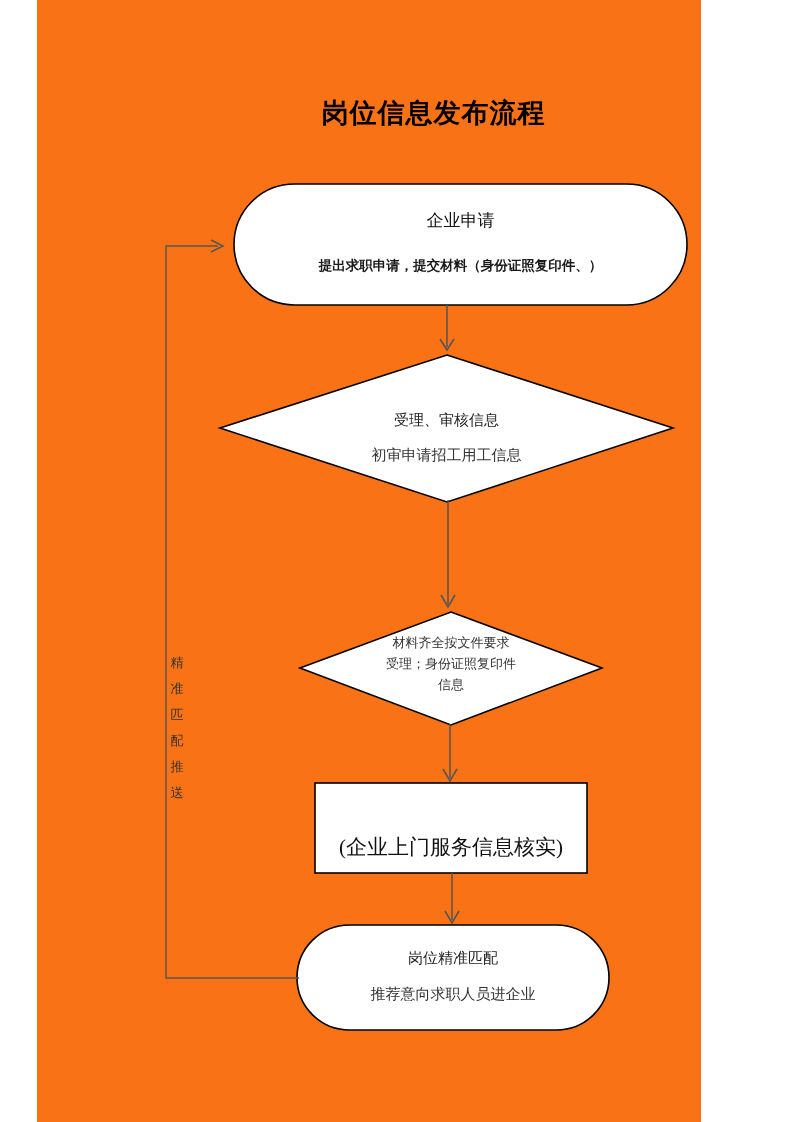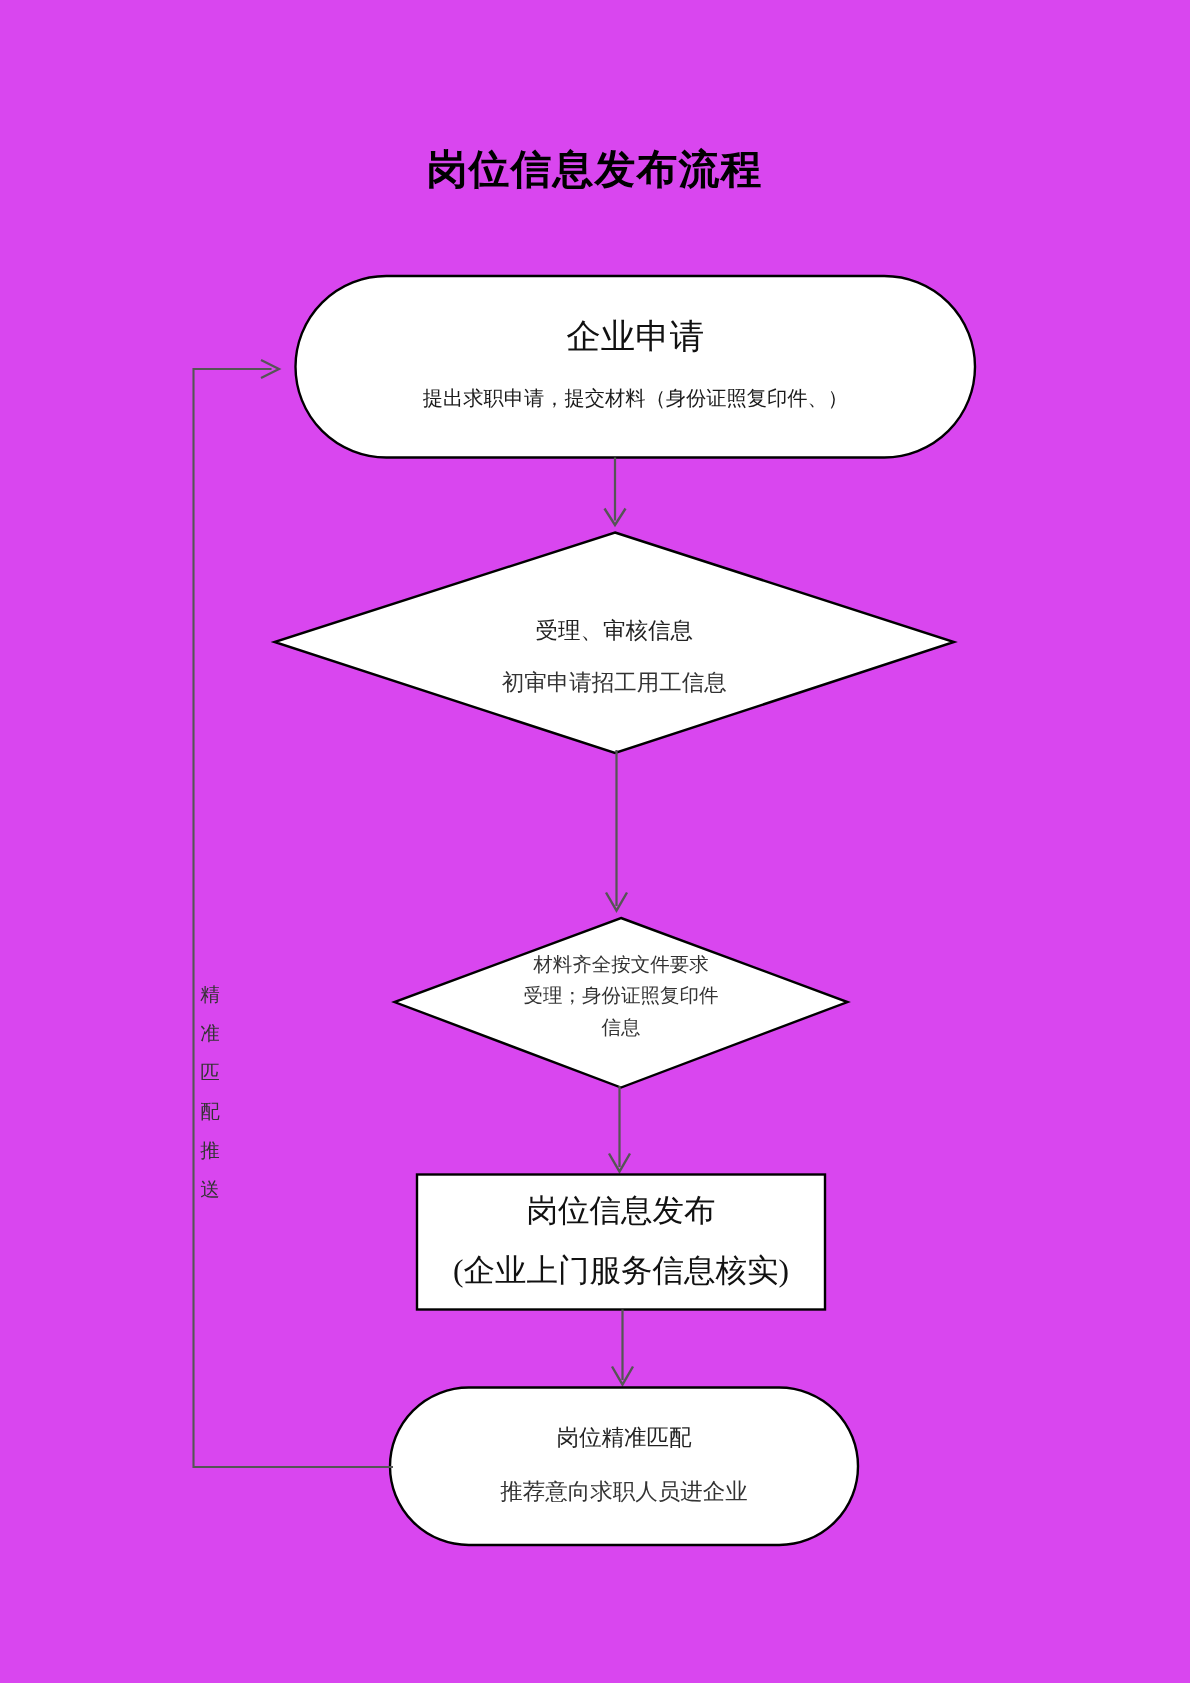--- a/index.html
+++ b/index.html
@@ -5,24 +5,25 @@
   html, body {
     margin: 0;
     padding: 0;
     background: #ffffff;
   }
   body {
     font-family: "Liberation Sans", sans-serif;
   }
   #page {
     position: relative;
-    width: 793px;
+    width: 664px;
     height: 1122px;
-    background: #d946ef;
+    background: #f97316;
     overflow: hidden;
+    margin-left: 37px;
   }
   #flow-svg {
     position: absolute;
     left: 0;
     top: 0;
     width: 793px;
     height: 1122px;
   }
   .layer-text {
     position: absolute;
@@ -43,32 +44,33 @@
     letter-spacing: 1px;
     color: #000000;
   }
   .node-text {
     position: absolute;
     text-align: center;
     color: #1a1a1a;
   }
   .node-title-sans {
     font-family: "Liberation Sans", sans-serif;
-    font-size: 23px;
+    font-size: 17px;
     color: #111111;
   }
   .node-title-serif {
     font-family: "Liberation Serif", serif;
     font-size: 15px;
     color: #222222;
   }
   .node-sub-sans {
     font-family: "Liberation Sans", sans-serif;
     font-size: 13.5px;
     color: #1a1a1a;
+    font-weight: bold;
   }
   .node-sub-serif {
     font-family: "Liberation Serif", serif;
     font-size: 15px;
     color: #333333;
   }
   .node-body-serif {
     font-family: "Liberation Serif", serif;
     font-size: 13px;
     line-height: 21px;
@@ -133,21 +135,20 @@
     <div class="node-text node-title-sans" style="left:197px; top:209px; width:453px;">企业申请</div>
     <div class="node-text node-sub-sans" style="left:197px; top:257px; width:453px;">提出求职申请，提交材料（身份证照复印件、）</div>
 
     <div class="node-text node-title-serif" style="left:183px; top:411px; width:453px;">受理、审核信息</div>
     <div class="node-text node-sub-serif" style="left:183px; top:446px; width:453px;">初审申请招工用工信息</div>
 
     <div class="node-text node-body-serif" style="left:263px; top:632px; width:302px;">材料齐全按文件要求</div>
     <div class="node-text node-body-serif" style="left:263px; top:653px; width:302px;">受理；身份证照复印件</div>
     <div class="node-text node-body-serif" style="left:263px; top:674px; width:302px;">信息</div>
 
-    <div class="node-text rect-line" style="left:278px; top:793px; width:272px;">岗位信息发布</div>
     <div class="node-text node-title-serif" style="left:260px; top:949px; width:312px;">岗位精准匹配</div>
 
     <div class="node-text rect-line" style="left:278px; top:833px; width:272px;">(企业上门服务信息核实)</div>
     <div class="node-text node-sub-serif" style="left:260px; top:985px; width:312px;">推荐意向求职人员进企业</div>
 
     <div class="loop-label" style="left:129px; top:650px;">
       <span>精</span>
       <span>准</span>
       <span>匹</span>
       <span>配</span>

